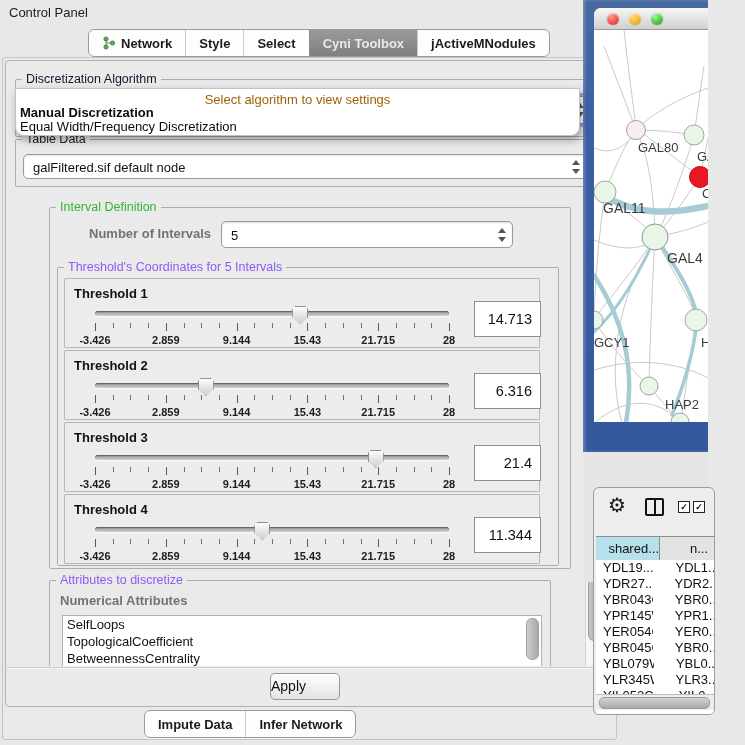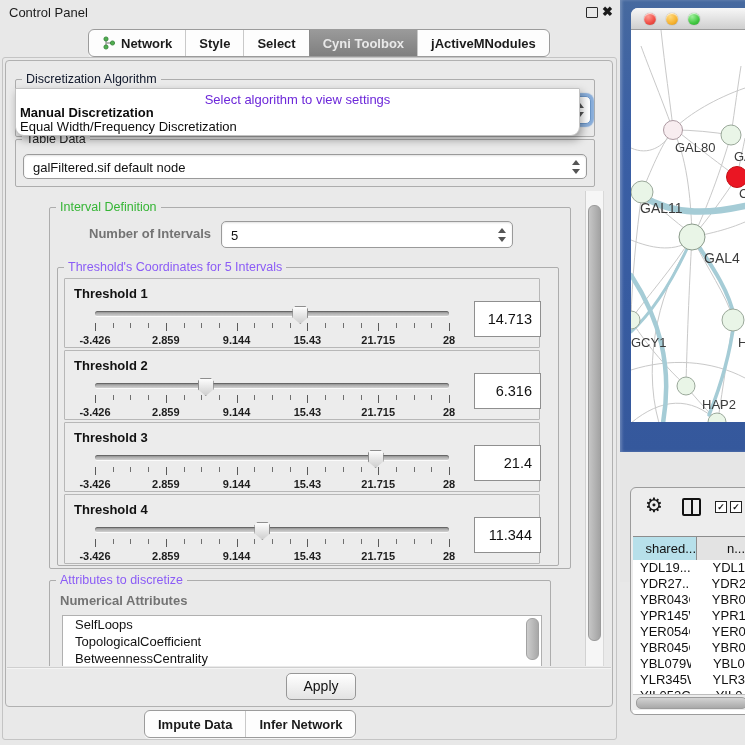--- a/index.html
+++ b/index.html
@@ -32,21 +32,21 @@
   
   .combo{position:absolute;background:#fff;border:1px solid #9a9a9a;border-radius:5px;font-size:13px;box-shadow:inset 0 1px 2px rgba(0,0,0,.12);}
   .combo .val{position:absolute;left:9px;top:50%;transform:translateY(-50%);color:#111;}
   .stepper{position:absolute;right:5px;top:50%;transform:translateY(-50%);width:9px;height:14px;}
   .stepper:before,.stepper:after{content:"";position:absolute;left:0;border-left:4.5px solid transparent;border-right:4.5px solid transparent;}
   .stepper:before{top:0;border-bottom:5px solid #555;}
   .stepper:after{bottom:0;border-top:5px solid #555;}
   .focus-ring{box-shadow:0 0 1px 3px rgba(125,166,216,.9);border-color:#6b96c8;}
   
   .popup{position:absolute;left:9px;top:27px;width:563px;height:46px;background:#fff;border:1px solid #c2c2c2;border-radius:1px 1px 9px 9px;box-shadow:2px 4px 8px rgba(0,0,0,.35);z-index:30;}
-  .popup-hint{position:absolute;left:0;right:0;top:3px;text-align:center;font-size:13px;color:#6d28d9;}
+  .popup-hint{position:absolute;left:0;right:0;top:3px;text-align:center;font-size:13px;color:#a16207;}
   .popup-item{position:absolute;left:4px;font-size:13px;color:#0c0c0c;white-space:nowrap;}
   .popup-item.sel{font-weight:bold;}
   
   .scrollview{position:absolute;left:5px;top:130px;width:572px;height:475px;overflow:hidden;}
   .vscroll{position:absolute;left:579px;top:130px;width:17px;height:475px;background:#f6f6f6;border-left:1px solid #d2d2d2;border-right:1px solid #d9d9d9;}
   .vthumb{position:absolute;left:2px;width:11px;border-radius:6px;background:linear-gradient(90deg,#c6c6c6,#a3a3a3);border:1px solid #9b9b9b;}
   .sep-line{position:absolute;left:1px;right:1px;top:606px;height:1px;background:#cfcfcf;box-shadow:0 1px 0 #f4f4f4;}
   .bold-label{position:absolute;font-size:13px;font-weight:bold;color:#737373;white-space:nowrap;}
   
   .thr-row{position:absolute;left:6px;width:474px;height:68px;background:#ececec;border:1px solid #b7b7b7;border-radius:1px;}
@@ -55,26 +55,26 @@
   .track{position:absolute;left:0;right:0;top:6px;height:5px;border-radius:3px;background:linear-gradient(#8f8f8f,#d2d2d2);box-shadow:inset 0 1px 1px rgba(0,0,0,.35),0 1px 0 rgba(255,255,255,.8);}
   .thumb{position:absolute;top:1px;width:14px;height:16px;margin-left:-7px;background:linear-gradient(#fdfdfd,#cfcfcf);border:1px solid #8e8e8e;clip-path:polygon(50% 100%,0 62%,0 18%,18% 0,82% 0,100% 18%,100% 62%);}
   .ticks{position:absolute;left:0;right:0;top:18px;height:9px;}
   .tick{position:absolute;top:0;width:1px;height:5px;background:#6f6f6f;}
   .tick.major{height:8px;background:#5a5a5a;}
   .tick-labels{position:absolute;left:0;right:0;top:29px;height:12px;font-size:11px;font-weight:bold;color:#1d1d1d;}
   .tick-label{position:absolute;transform:translateX(-50%);white-space:nowrap;}
   .value-box{position:absolute;left:409px;top:22px;width:57px;height:34px;background:#fff;border:1px solid #8f8f8f;font-size:14.5px;text-align:right;line-height:34px;padding-right:8px;box-sizing:content-box;}
   
   .attr-list{position:absolute;left:12px;top:34px;width:478px;height:56px;background:#fff;border:1px solid #b0b0b0;}
-  .attr-item{height:17px;line-height:17px;font-size:13px;padding-left:12px;}
+  .attr-item{height:17px;line-height:17px;font-size:13px;padding-left:4px;}
   .list-scroll{position:absolute;right:2px;top:2px;width:11px;height:40px;border-radius:6px;background:linear-gradient(90deg,#cdcdcd,#a8a8a8);border:1px solid #a2a2a2;}
   
-  .apply-btn{position:absolute;left:280px;top:612px;width:68px;height:25px;background:linear-gradient(#ffffff,#e3e3e3);border:1px solid #979797;border-radius:5px;font-size:14px;text-align:center;line-height:25px;color:#111;}
-  
-  #right-panel{position:absolute;left:620px;top:0;width:125px;height:582px;background:#e6e6e6;}
+  .apply-btn{position:absolute;left:264px;top:612px;width:68px;height:25px;background:linear-gradient(#ffffff,#e3e3e3);border:1px solid #979797;border-radius:5px;font-size:14px;text-align:left;line-height:25px;color:#111;}
+  
+  #right-panel{position:absolute;left:583px;top:0;width:125px;height:582px;background:#e6e6e6;}
   .net-frame{position:absolute;left:0;top:0;width:125px;height:452px;background:linear-gradient(180deg,#46699f 0%,#3a5fa5 30%,#35589c 100%);box-shadow:inset 2px 0 3px rgba(255,255,255,.25);}
   .mac-window{position:absolute;left:11px;top:8px;width:114px;height:414px;background:#fff;border-radius:7px 0 0 0;}
   .mac-titlebar{position:absolute;left:0;top:0;width:100%;height:21px;border-radius:7px 0 0 0;background:linear-gradient(#f7f7f7,#cfcfcf);border-bottom:1px solid #9b9b9b;}
   .traffic{position:absolute;top:5px;width:12px;height:12px;border-radius:50%;box-shadow:inset 0 1px 1px rgba(255,255,255,.8),0 0 1px rgba(0,0,0,.5);}
   .net-canvas{position:absolute;left:0;top:22px;width:114px;height:392px;background:#fff;overflow:hidden;}
   .tp-titlebar{position:absolute;left:0;top:452px;width:125px;height:35px;}
   .tp-title{position:absolute;left:13px;top:11px;font-size:13px;color:#1c1c1c;}
   .tp-panel{position:absolute;left:10px;top:487px;width:120px;height:226px;background:#ededed;border:1px solid #9c9c9c;border-radius:6px;overflow:hidden;}
   .gear-icon{position:absolute;left:14px;top:5px;font-size:20px;color:#161616;line-height:24px;}
   .split-icon{position:absolute;left:51px;top:10px;width:15px;height:14px;border:2px solid #111;border-radius:2px;}

